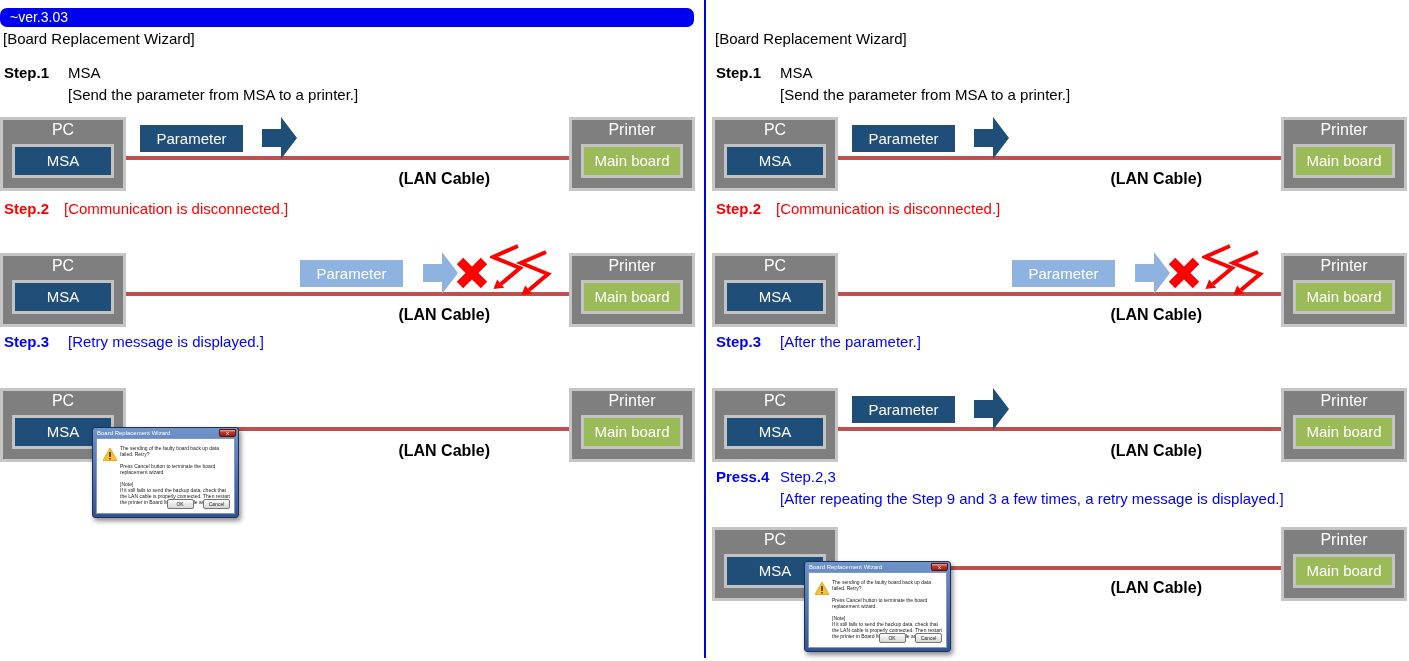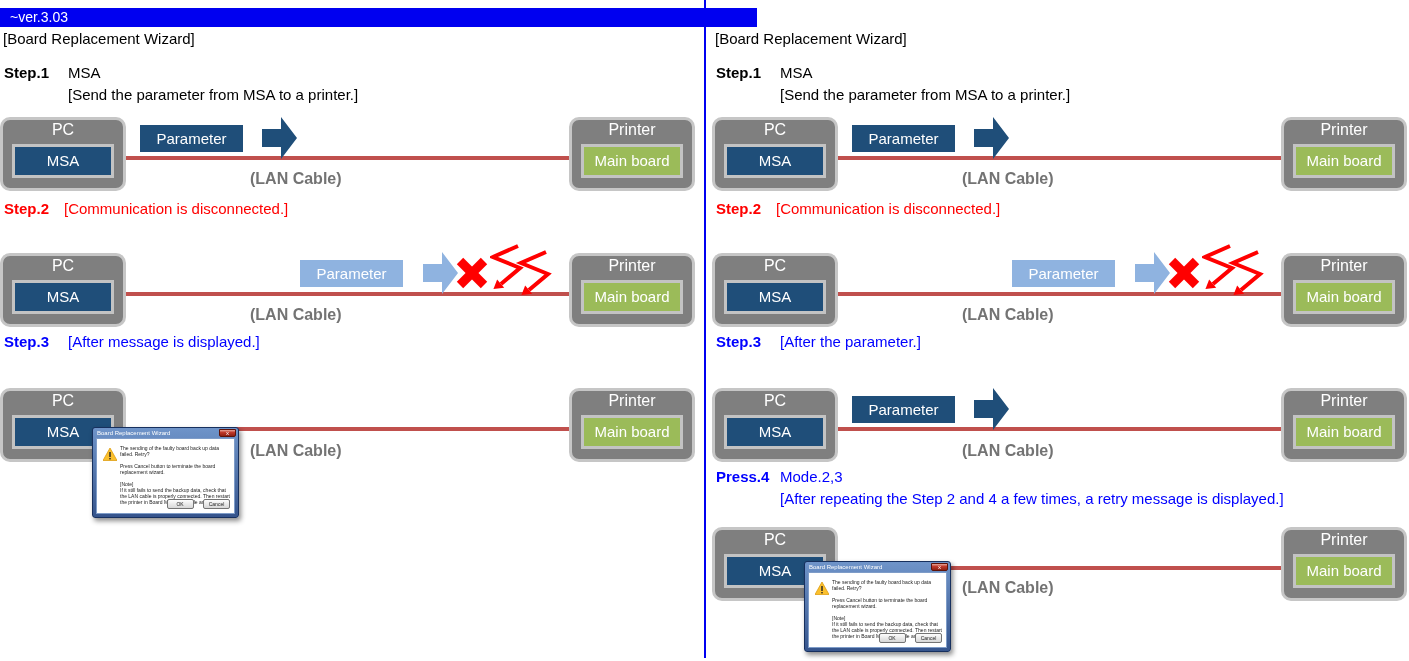--- a/index.html
+++ b/index.html
@@ -14,35 +14,35 @@
        font-size:14px;line-height:19px;padding-left:10px;box-sizing:border-box;}
   .subtitle{position:absolute;left:3px;top:30px;font-size:15px;}
 
   .step-row{position:absolute;left:0;width:100%;font-size:15px;white-space:nowrap;}
   .step-label{position:absolute;left:4px;font-weight:bold;}
   .step-text{position:absolute;left:68px;}
   .red{color:#FF0000;}
   .blue{color:#0000FF;}
 
   .dev{position:absolute;width:126px;height:74px;box-sizing:border-box;background:#7F7F7F;
-       border:3px solid #C6C6C6;border-radius:10px;z-index:2;}
+       border:3px solid #C6C6C6;border-radius:0;z-index:2;}
   .dev-title{position:absolute;left:0;right:0;top:1px;text-align:center;color:#fff;font-size:16px;}
   .inner{position:absolute;left:9px;right:9px;top:24px;height:34px;box-sizing:border-box;
          border:3px solid #C3C3C3;color:#fff;font-size:15px;text-align:center;line-height:28px;}
   .inner.msa{background:#1F4E79;}
   .inner.board{background:#9BBB59;}
 
   .param{position:absolute;width:103px;height:27px;box-sizing:border-box;color:#fff;
          font-size:15px;text-align:center;line-height:27px;z-index:3;}
   .param.dark{background:#1F4E79;}
   .param.light{background:#8FB3E0;}
   .arrow-svg{position:absolute;z-index:3;}
 
   .lan-line{position:absolute;height:4px;background:#C0504D;z-index:1;}
-  .lan-label{position:absolute;width:240px;text-align:left;font-size:16px;font-weight:bold;color:#737373;}
+  .lan-label{position:absolute;width:240px;text-align:right;font-size:16px;font-weight:bold;color:#000000;}
 
   .dlg{position:absolute;width:147px;height:91px;box-sizing:border-box;z-index:10;
        background:linear-gradient(#6F94C9,#35548C);border:1px solid #17305E;border-radius:3px;
        box-shadow:2px 3px 5px rgba(0,0,0,0.45);}
   .dlg-title{position:absolute;left:4px;top:1px;right:22px;color:#fff;font-size:6px;line-height:9px;
              white-space:nowrap;overflow:hidden;}
   .dlg-close{position:absolute;top:1px;right:2px;width:17px;height:8px;box-sizing:border-box;
              background:linear-gradient(#E8A99E,#C0392B 40%,#8E1F12);border:1px solid #5E1208;
              border-radius:0 0 2px 2px;color:#fff;font-size:6px;line-height:6px;text-align:center;cursor:default;}
   .dlg-body{position:absolute;left:3px;right:3px;top:10px;bottom:3px;background:#fff;
@@ -56,21 +56,21 @@
            background:linear-gradient(#FDFDFD,#D7D7D7);border:1px solid #747474;border-radius:2px;
            font-size:5px;line-height:8px;text-align:center;color:#222;padding:0;
            font-family:"Liberation Sans","DejaVu Sans",sans-serif;}
 </style>
 </head>
 <body>
 
 <div id="stage">
 
   <div class="panel" id="panel-left">
-    <div class="hdr" style="width:757px;">~ver.3.03</div>
+    <div class="hdr" style="width:694px;border-radius:7px;">~ver.3.03</div>
     <div class="subtitle">[Board Replacement Wizard]</div>
 
     <div class="step-row" style="top:64px;">
       <span class="step-label">Step.1</span>
       <span class="step-text">MSA</span>
     </div>
     <div class="step-row" style="top:86px;">
       <span class="step-text">[Send the parameter from MSA to a printer.]</span>
     </div>
 
@@ -114,21 +114,21 @@
     </svg>
     <div class="lan-line" style="left:106px;top:292px;width:474px;"></div>
     <div class="lan-label" style="left:250px;top:306px;">(LAN Cable)</div>
     <div class="dev" style="left:569px;top:253px;">
       <div class="dev-title">Printer</div>
       <div class="inner board">Main board</div>
     </div>
 
     <div class="step-row blue" style="top:333px;">
       <span class="step-label">Step.3</span>
-      <span class="step-text">[After message is displayed.]</span>
+      <span class="step-text">[Retry message is displayed.]</span>
     </div>
 
     <div class="dev" style="left:0;top:388px;">
       <div class="dev-title">PC</div>
       <div class="inner msa">MSA</div>
     </div>
     <div class="lan-line" style="left:106px;top:427px;width:474px;"></div>
     <div class="lan-label" style="left:250px;top:442px;">(LAN Cable)</div>
     <div class="dev" style="left:569px;top:388px;">
       <div class="dev-title">Printer</div>
@@ -231,24 +231,24 @@
       </svg>
     <div class="lan-line" style="left:106px;top:427px;width:474px;"></div>
     <div class="lan-label" style="left:250px;top:442px;">(LAN Cable)</div>
     <div class="dev" style="left:569px;top:388px;">
       <div class="dev-title">Printer</div>
       <div class="inner board">Main board</div>
     </div>
 
     <div class="step-row blue" style="top:468px;">
       <span class="step-label">Press.4</span>
-      <span class="step-text">Mode.2,3</span>
+      <span class="step-text">Step.2,3</span>
     </div>
     <div class="step-row blue" style="top:490px;">
-      <span class="step-text">[After repeating the Step 2 and 4 a few times, a retry message is displayed.]</span>
+      <span class="step-text">[After repeating the Step 9 and 3 a few times, a retry message is displayed.]</span>
     </div>
 
     <div class="dev" style="left:0;top:527px;">
       <div class="dev-title">PC</div>
       <div class="inner msa">MSA</div>
     </div>
     <div class="lan-line" style="left:106px;top:566px;width:474px;"></div>
     <div class="lan-label" style="left:250px;top:579px;">(LAN Cable)</div>
     <div class="dev" style="left:569px;top:527px;">
       <div class="dev-title">Printer</div>

